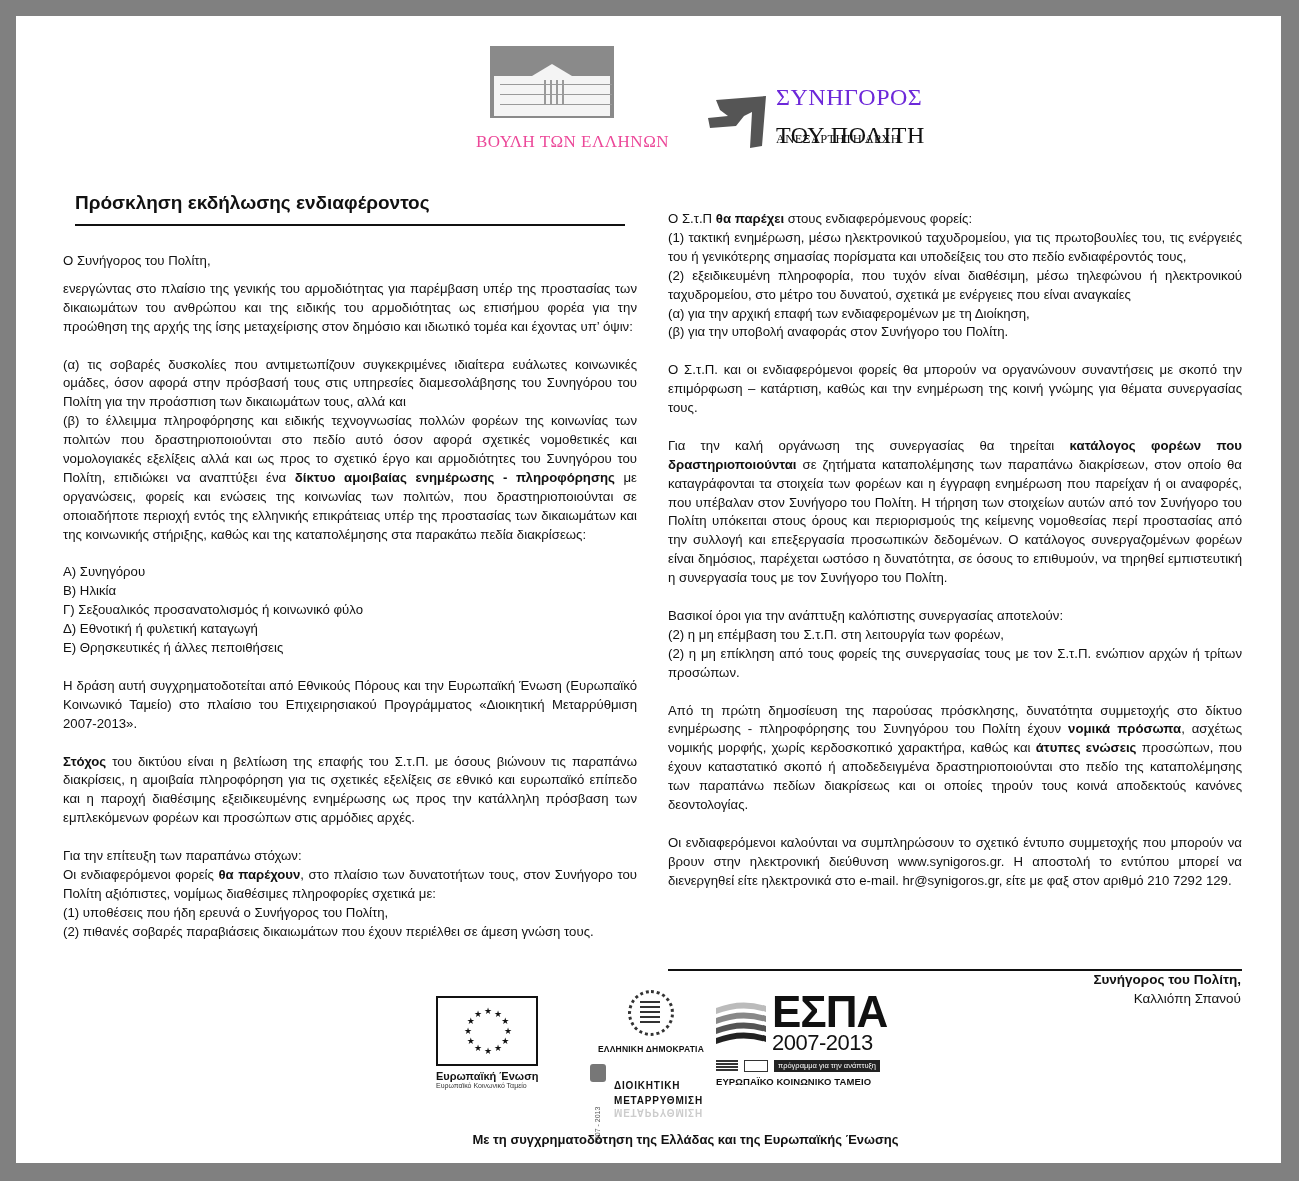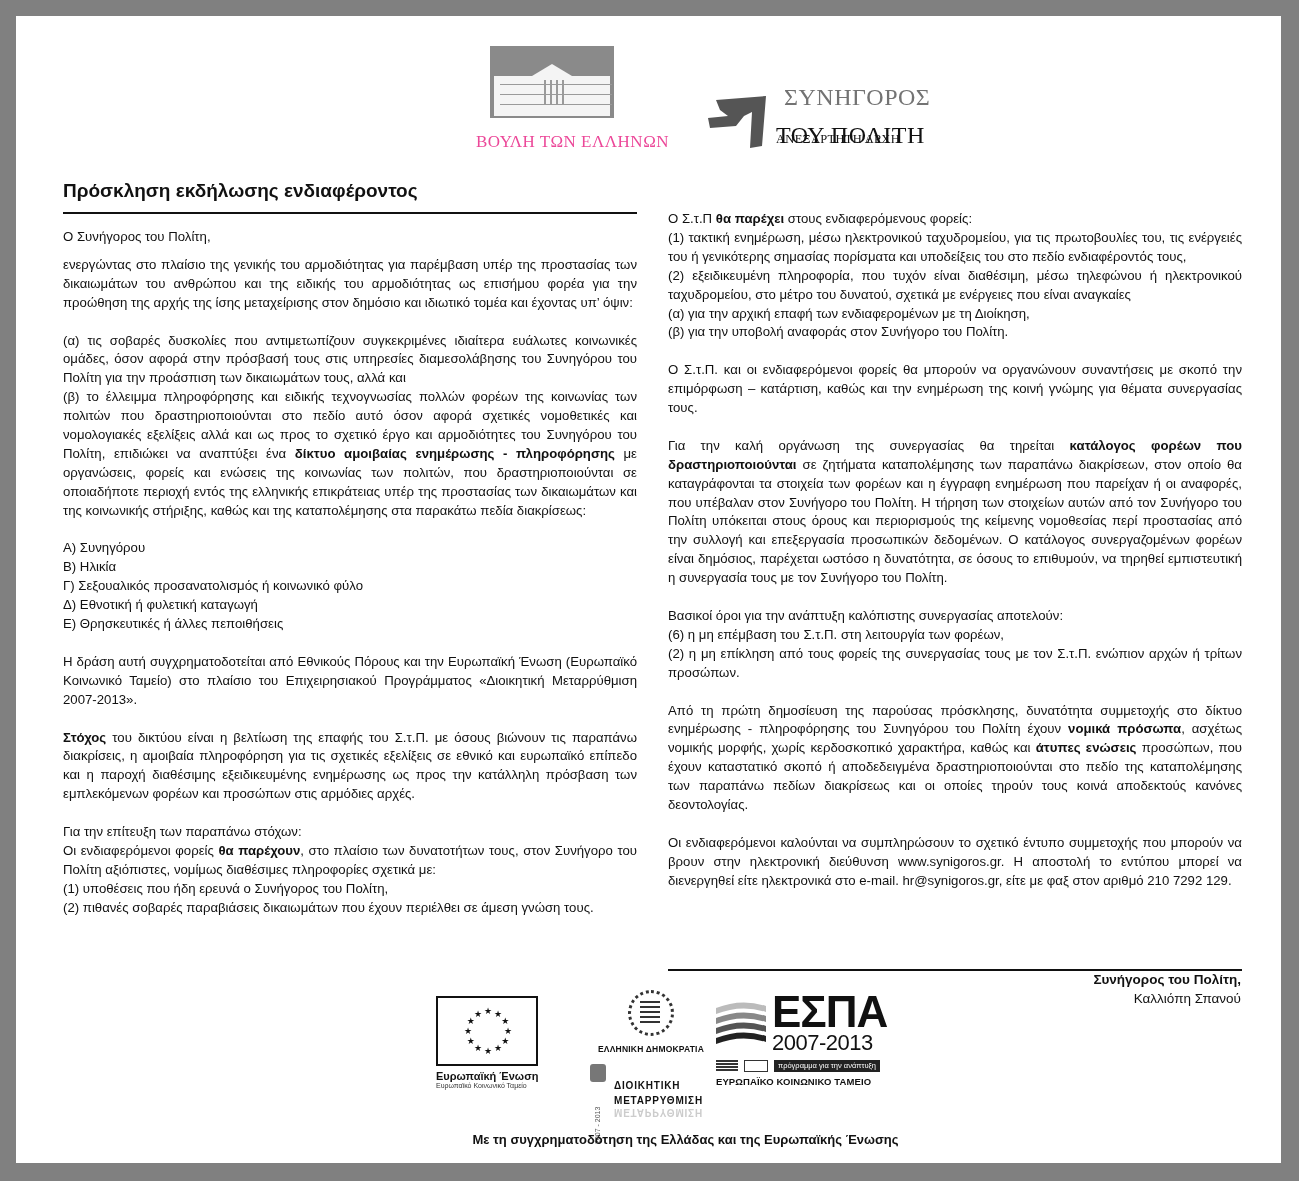--- a/index.html
+++ b/index.html
@@ -11,27 +11,27 @@
   .parl-img { position:absolute; left:14px; top:0; width:124px; height:72px; background:#8a8a8a; }
   .parl-bldg { position:absolute; left:4px; top:30px; width:116px; height:40px; background:#f4f4f4; }
   .parl-col { position:absolute; top:40px; height:24px; width:2px; background:#9a9a9a; }
   .parl-row { position:absolute; left:6px; width:112px; height:1px; background:#9a9a9a; }
   .parl-roof { position:absolute; left:42px; top:18px; width:0; height:0;
                border-left:20px solid transparent; border-right:20px solid transparent; border-bottom:12px solid #f4f4f4; }
   .parl-name { position:absolute; left:0; top:86px; font-family:"Liberation Serif", serif; font-size:17px;
                letter-spacing:0.5px; color:#ec4899; white-space:nowrap; }
   .stp { position:absolute; left:690px; top:70px; width:250px; }
   .stp-arrow { position:absolute; left:0; top:6px; width:70px; height:58px; }
-  .stp-title1 { position:absolute; left:78px; top:0; font-family:"Liberation Serif", serif; font-size:24px; line-height:22px; color:#737373; white-space:nowrap; letter-spacing:0.5px;}
+  .stp-title1 { position:absolute; left:70px; top:0; font-family:"Liberation Serif", serif; font-size:24px; line-height:22px; color:#6d28d9; white-space:nowrap; letter-spacing:0.5px;}
   .stp-title2 { position:absolute; left:70px; top:22px; font-family:"Liberation Serif", serif; font-size:24px; line-height:22px; color:#111; white-space:nowrap; letter-spacing:0.5px;margin-top:16px;}
   .stp-sub { position:absolute; left:70px; top:46px; font-family:"Liberation Serif", serif; font-size:12.5px; color:#111; white-space:nowrap; letter-spacing:0.3px;}
   .col { position:absolute; font-size:13.2px; line-height:18.9px; text-align:justify; }
   .col-left { left:47px; top:162px; width:574px; }
   .col-right { left:652px; top:194px; width:574px; }
-  .title { font-weight:bold; font-size:19px; line-height:26px; margin:0; padding-bottom:8px; border-bottom:2px solid #111; text-align:left; }
+  .title { font-weight:bold; font-size:19px; line-height:26px; margin:12px; padding-bottom:8px; border-bottom:2px solid #111; text-align:left; }
   p { margin:0 0 18.9px 0; }
   .tight { margin:0; }
   b { font-weight:bold; }
   .rule-right { position:absolute; left:652px; top:953px; width:574px; height:0; border-top:2px solid #111; }
   .signature { position:absolute; right:40px; top:955px; text-align:right; font-size:13.5px; line-height:18.9px; }
   .footer-logos { position:absolute; left:0; top:970px; width:1265px; height:140px; }
   .eu { position:absolute; left:420px; top:10px; width:110px; }
   .eu-flag { width:98px; height:66px; border:2px solid #111; position:relative; background:#fff; }
   .eu-star { position:absolute; font-size:9px; line-height:9px; color:#111; }
   .eu-name { font-weight:bold; font-size:11px; margin-top:4px; white-space:nowrap; }
@@ -114,21 +114,21 @@
 
   <div class="col col-right">
     <div><span>Ο Σ.τ.Π </span><b>θα παρέχει</b><span> στους ενδιαφερόμενους φορείς:</span></div>
     <div>(1) τακτική ενημέρωση, μέσω ηλεκτρονικού ταχυδρομείου, για τις πρωτοβουλίες του, τις ενέργειές του ή γενικότερης σημασίας πορίσματα και υποδείξεις του στο πεδίο ενδιαφέροντός τους,</div>
     <div>(2) εξειδικευμένη πληροφορία, που τυχόν είναι διαθέσιμη, μέσω τηλεφώνου ή ηλεκτρονικού ταχυδρομείου, στο μέτρο του δυνατού, σχετικά με ενέργειες που είναι αναγκαίες</div>
     <div>(α) για την αρχική επαφή των ενδιαφερομένων με τη Διοίκηση,</div>
     <div style="margin-bottom:18.9px">(β) για την υποβολή αναφοράς στον Συνήγορο του Πολίτη.</div>
     <p>Ο Σ.τ.Π. και οι ενδιαφερόμενοι φορείς θα μπορούν να οργανώνουν συναντήσεις με σκοπό την επιμόρφωση – κατάρτιση, καθώς και την ενημέρωση της κοινή γνώμης για θέματα συνεργασίας τους.</p>
     <p><span>Για την καλή οργάνωση της συνεργασίας θα τηρείται </span><b>κατάλογος φορέων που δραστηριοποιούνται</b><span> σε ζητήματα καταπολέμησης των παραπάνω διακρίσεων, στον οποίο θα καταγράφονται τα στοιχεία των φορέων και η έγγραφη ενημέρωση που παρείχαν ή οι αναφορές, που  υπέβαλαν στον Συνήγορο του Πολίτη. Η τήρηση των στοιχείων αυτών από τον Συνήγορο του Πολίτη υπόκειται στους όρους και περιορισμούς της κείμενης νομοθεσίας περί προστασίας από την συλλογή και επεξεργασία προσωπικών δεδομένων. Ο κατάλογος συνεργαζομένων φορέων είναι δημόσιος, παρέχεται ωστόσο η δυνατότητα, σε όσους το επιθυμούν, να τηρηθεί εμπιστευτική η συνεργασία τους με τον Συνήγορο του Πολίτη.</span></p>
     <div>Βασικοί όροι για την ανάπτυξη καλόπιστης συνεργασίας αποτελούν:</div>
-    <div>(6) η μη επέμβαση του Σ.τ.Π. στη λειτουργία των φορέων,</div>
+    <div>(2) η μη επέμβαση του Σ.τ.Π. στη λειτουργία των φορέων,</div>
     <div style="margin-bottom:18.9px">(2) η μη επίκληση από τους φορείς της συνεργασίας τους με τον Σ.τ.Π. ενώπιον αρχών ή τρίτων προσώπων.</div>
     <p><span>Από τη πρώτη δημοσίευση της παρούσας πρόσκλησης, δυνατότητα συμμετοχής στο δίκτυο ενημέρωσης - πληροφόρησης του Συνηγόρου του Πολίτη έχουν </span><b>νομικά πρόσωπα</b><span>, ασχέτως νομικής μορφής, χωρίς κερδοσκοπικό χαρακτήρα, καθώς και </span><b>άτυπες ενώσεις</b><span> προσώπων, που έχουν καταστατικό σκοπό ή αποδεδειγμένα δραστηριοποιούνται στο πεδίο της καταπολέμησης των παραπάνω πεδίων διακρίσεως και οι οποίες τηρούν τους κοινά αποδεκτούς κανόνες δεοντολογίας.</span></p>
     <p>Οι ενδιαφερόμενοι καλούνται να συμπληρώσουν το σχετικό έντυπο συμμετοχής που μπορούν να βρουν στην ηλεκτρονική διεύθυνση www.synigoros.gr. Η αποστολή το εντύπου μπορεί να διενεργηθεί είτε ηλεκτρονικά στο e-mail. hr@synigoros.gr, είτε με φαξ στον αριθμό 210 7292 129.</p>
   </div>
 
   <div class="rule-right"></div>
 
   <div class="signature">
     <div style="font-weight:bold">Συνήγορος του Πολίτη,</div>
     <div>Καλλιόπη Σπανού</div>

